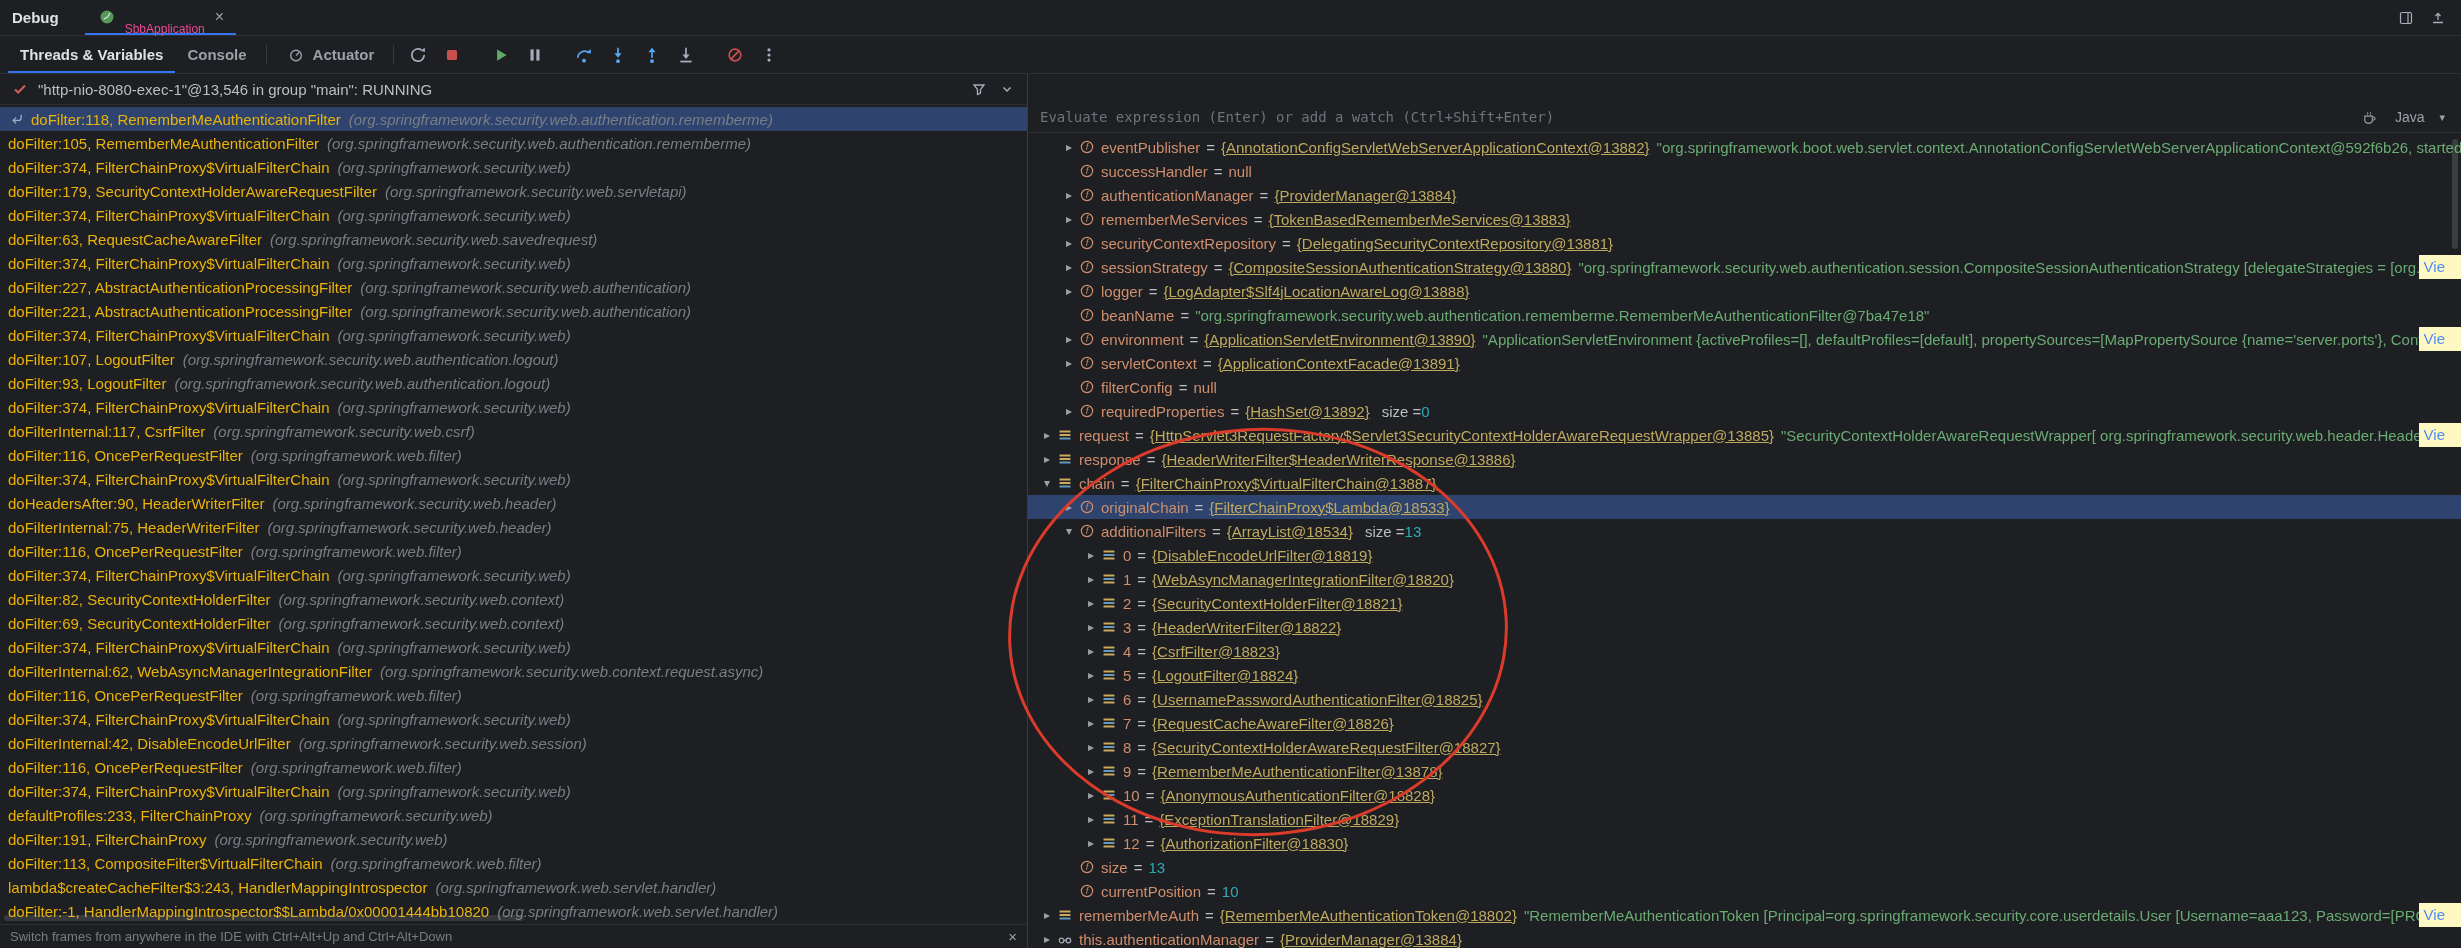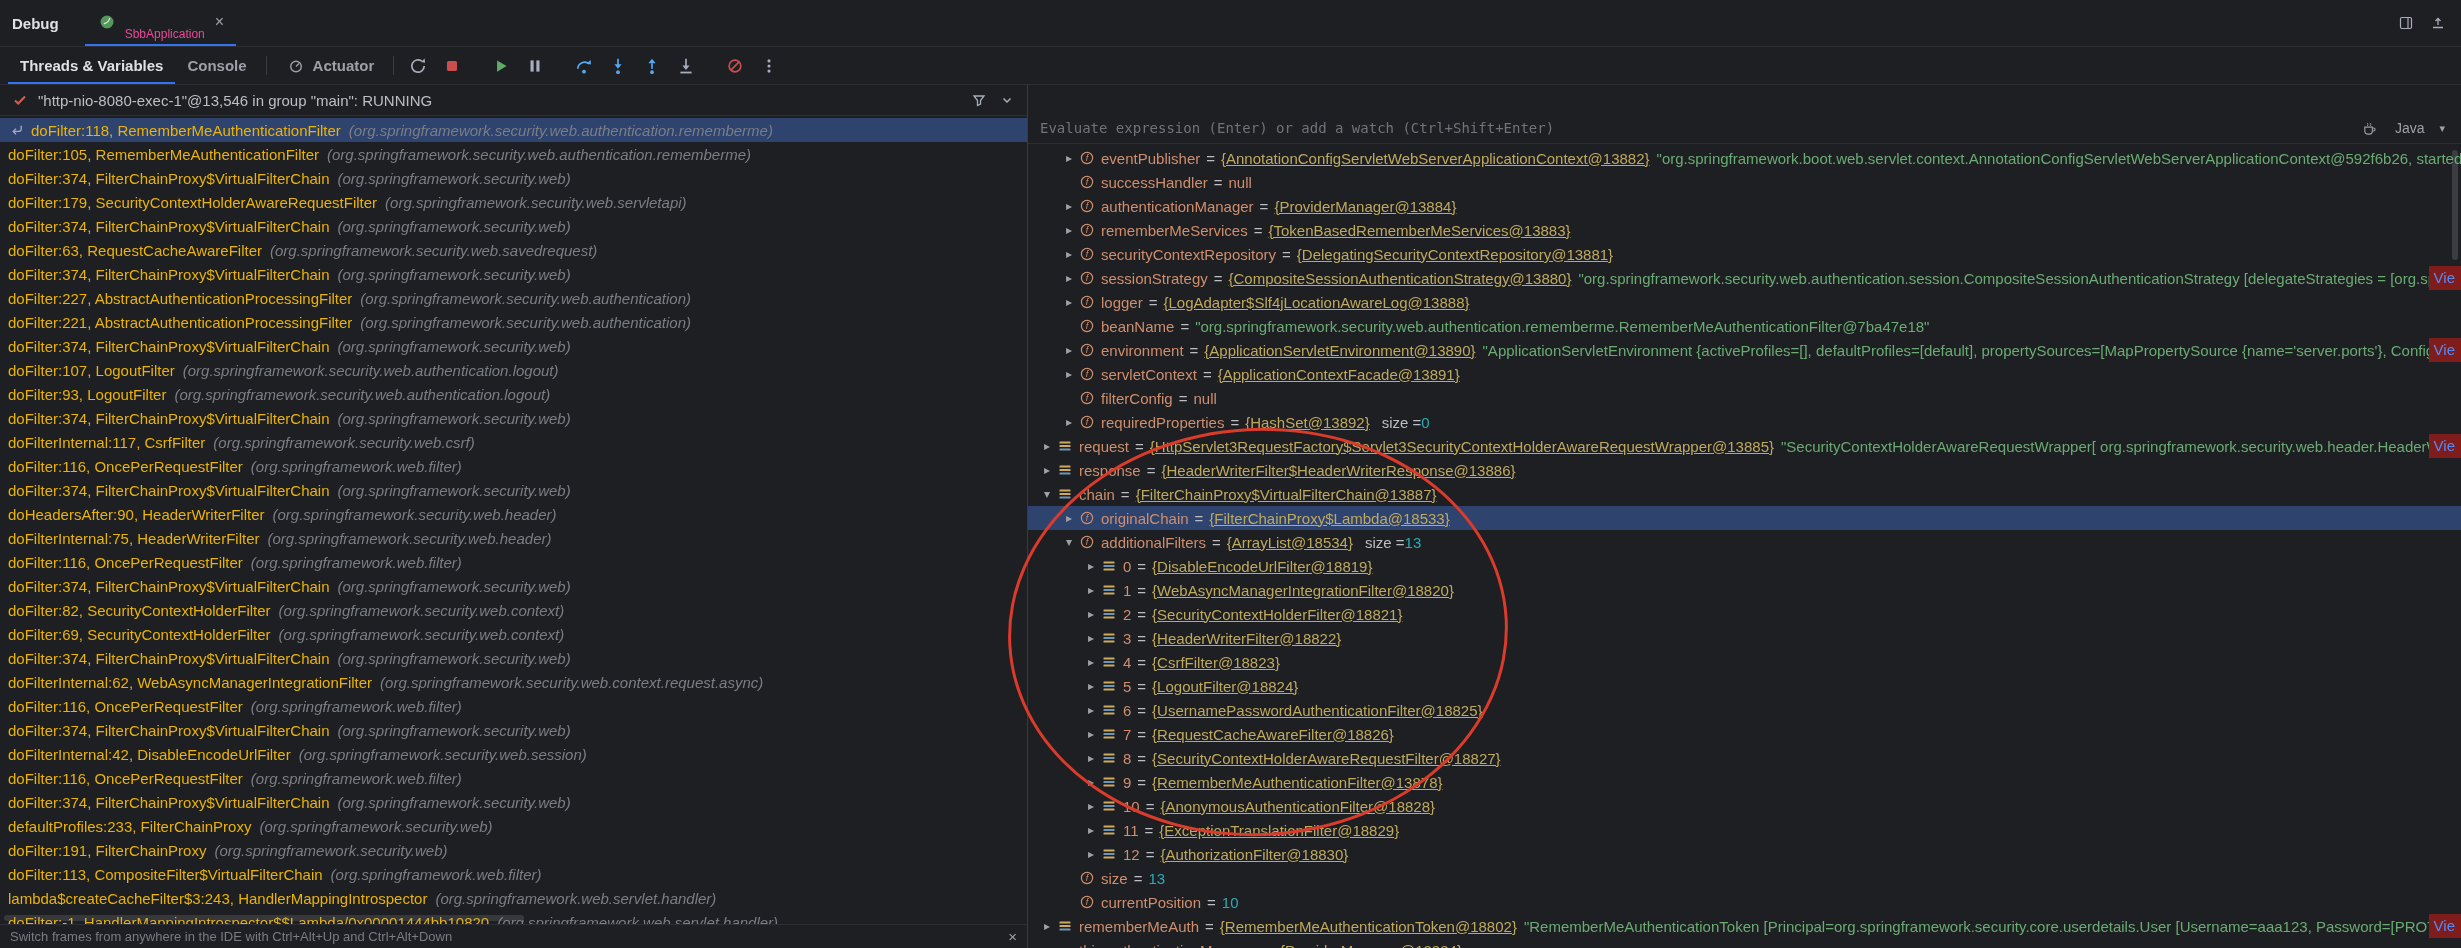--- a/index.html
+++ b/index.html
@@ -5,21 +5,21 @@
   * { margin:0; padding:0; box-sizing:border-box; }
   html,body { width:2461px; height:948px; }
   body {
     background:#1E1F22; color:#BCBEC4;
     font-family:"Liberation Sans", sans-serif;
     overflow:hidden; position:relative;
   }
   .app { position:absolute; inset:0; display:flex; flex-direction:column; }
 
   
-  .tabbar { height:47px; flex:none; display:flex; align-items:stretch; border-bottom:1px solid #2D2F34; padding:0 12px; }
+  .tabbar { height:36px; flex:none; display:flex; align-items:stretch; border-bottom:1px solid #2D2F34; padding:0 12px; }
   .debug-label { font-weight:bold; color:#DFE1E5; font-size:15px; display:flex; align-items:center; margin-right:26px; }
   .session-tab { display:flex; align-items:center; gap:8px; padding:0 12px; border-bottom:2px solid #3574F0; cursor:default; }
   .session-tab .tab-label { color:#ec4899; font-size:12px;margin-top:24px; }
   .tab-close { color:#9DA0A8; font-size:16px; margin-left:2px; }
   .flex-spacer { flex:1; }
   .win-icons { display:flex; align-items:center; gap:10px; }
   .hbtn { width:22px; height:22px; display:flex; align-items:center; justify-content:center; border-radius:4px; }
 
   
   .toolbar { height:38px; flex:none; display:flex; align-items:stretch; border-bottom:1px solid #2D2F34; padding:0 8px; }
@@ -61,21 +61,21 @@
   .var-row.selected { background:#2E436E; }
   .chev { width:18px; flex:none; text-align:center; color:#9DA0A8; font-size:12px; }
   .var-icon { width:18px; flex:none; display:flex; align-items:center; justify-content:center; margin-right:5px; }
   .var-name { color:#CF8E6D; }
   .eq { color:#BCBEC4; margin:0 6px; }
   .var-value { color:#BFA95F;text-decoration:underline; }
   .var-string { color:#6AAB73; margin-left:7px; }
   .var-keyword { color:#CF8E6D; }
   .var-meta { color:#BCBEC4; margin-left:12px; }
   .var-num { color:#2AACB8; }
-  .view-link { position:absolute; right:0; top:0; line-height:24px; padding:0 6px 0 5px; color:#548AF7; background:#7f1d1d; font-size:15px; }
+  .view-link { position:absolute; right:0; top:0; line-height:24px; padding:0 16px 0 5px; color:#548AF7; background:#fef9c3; font-size:15px; }
   .vscroll { position:absolute; right:3px; top:6px; width:6px; height:110px; border-radius:3px; background:rgba(166,170,180,.22); }
 
   
   .annotation-ellipse {
     position:absolute; left:1008px; top:428px; width:500px; height:408px;
     border:3px solid #DB3B2B; border-radius:50%;
     transform:rotate(-3deg); pointer-events:none; z-index:50;
   }
 </style>
 </head>

